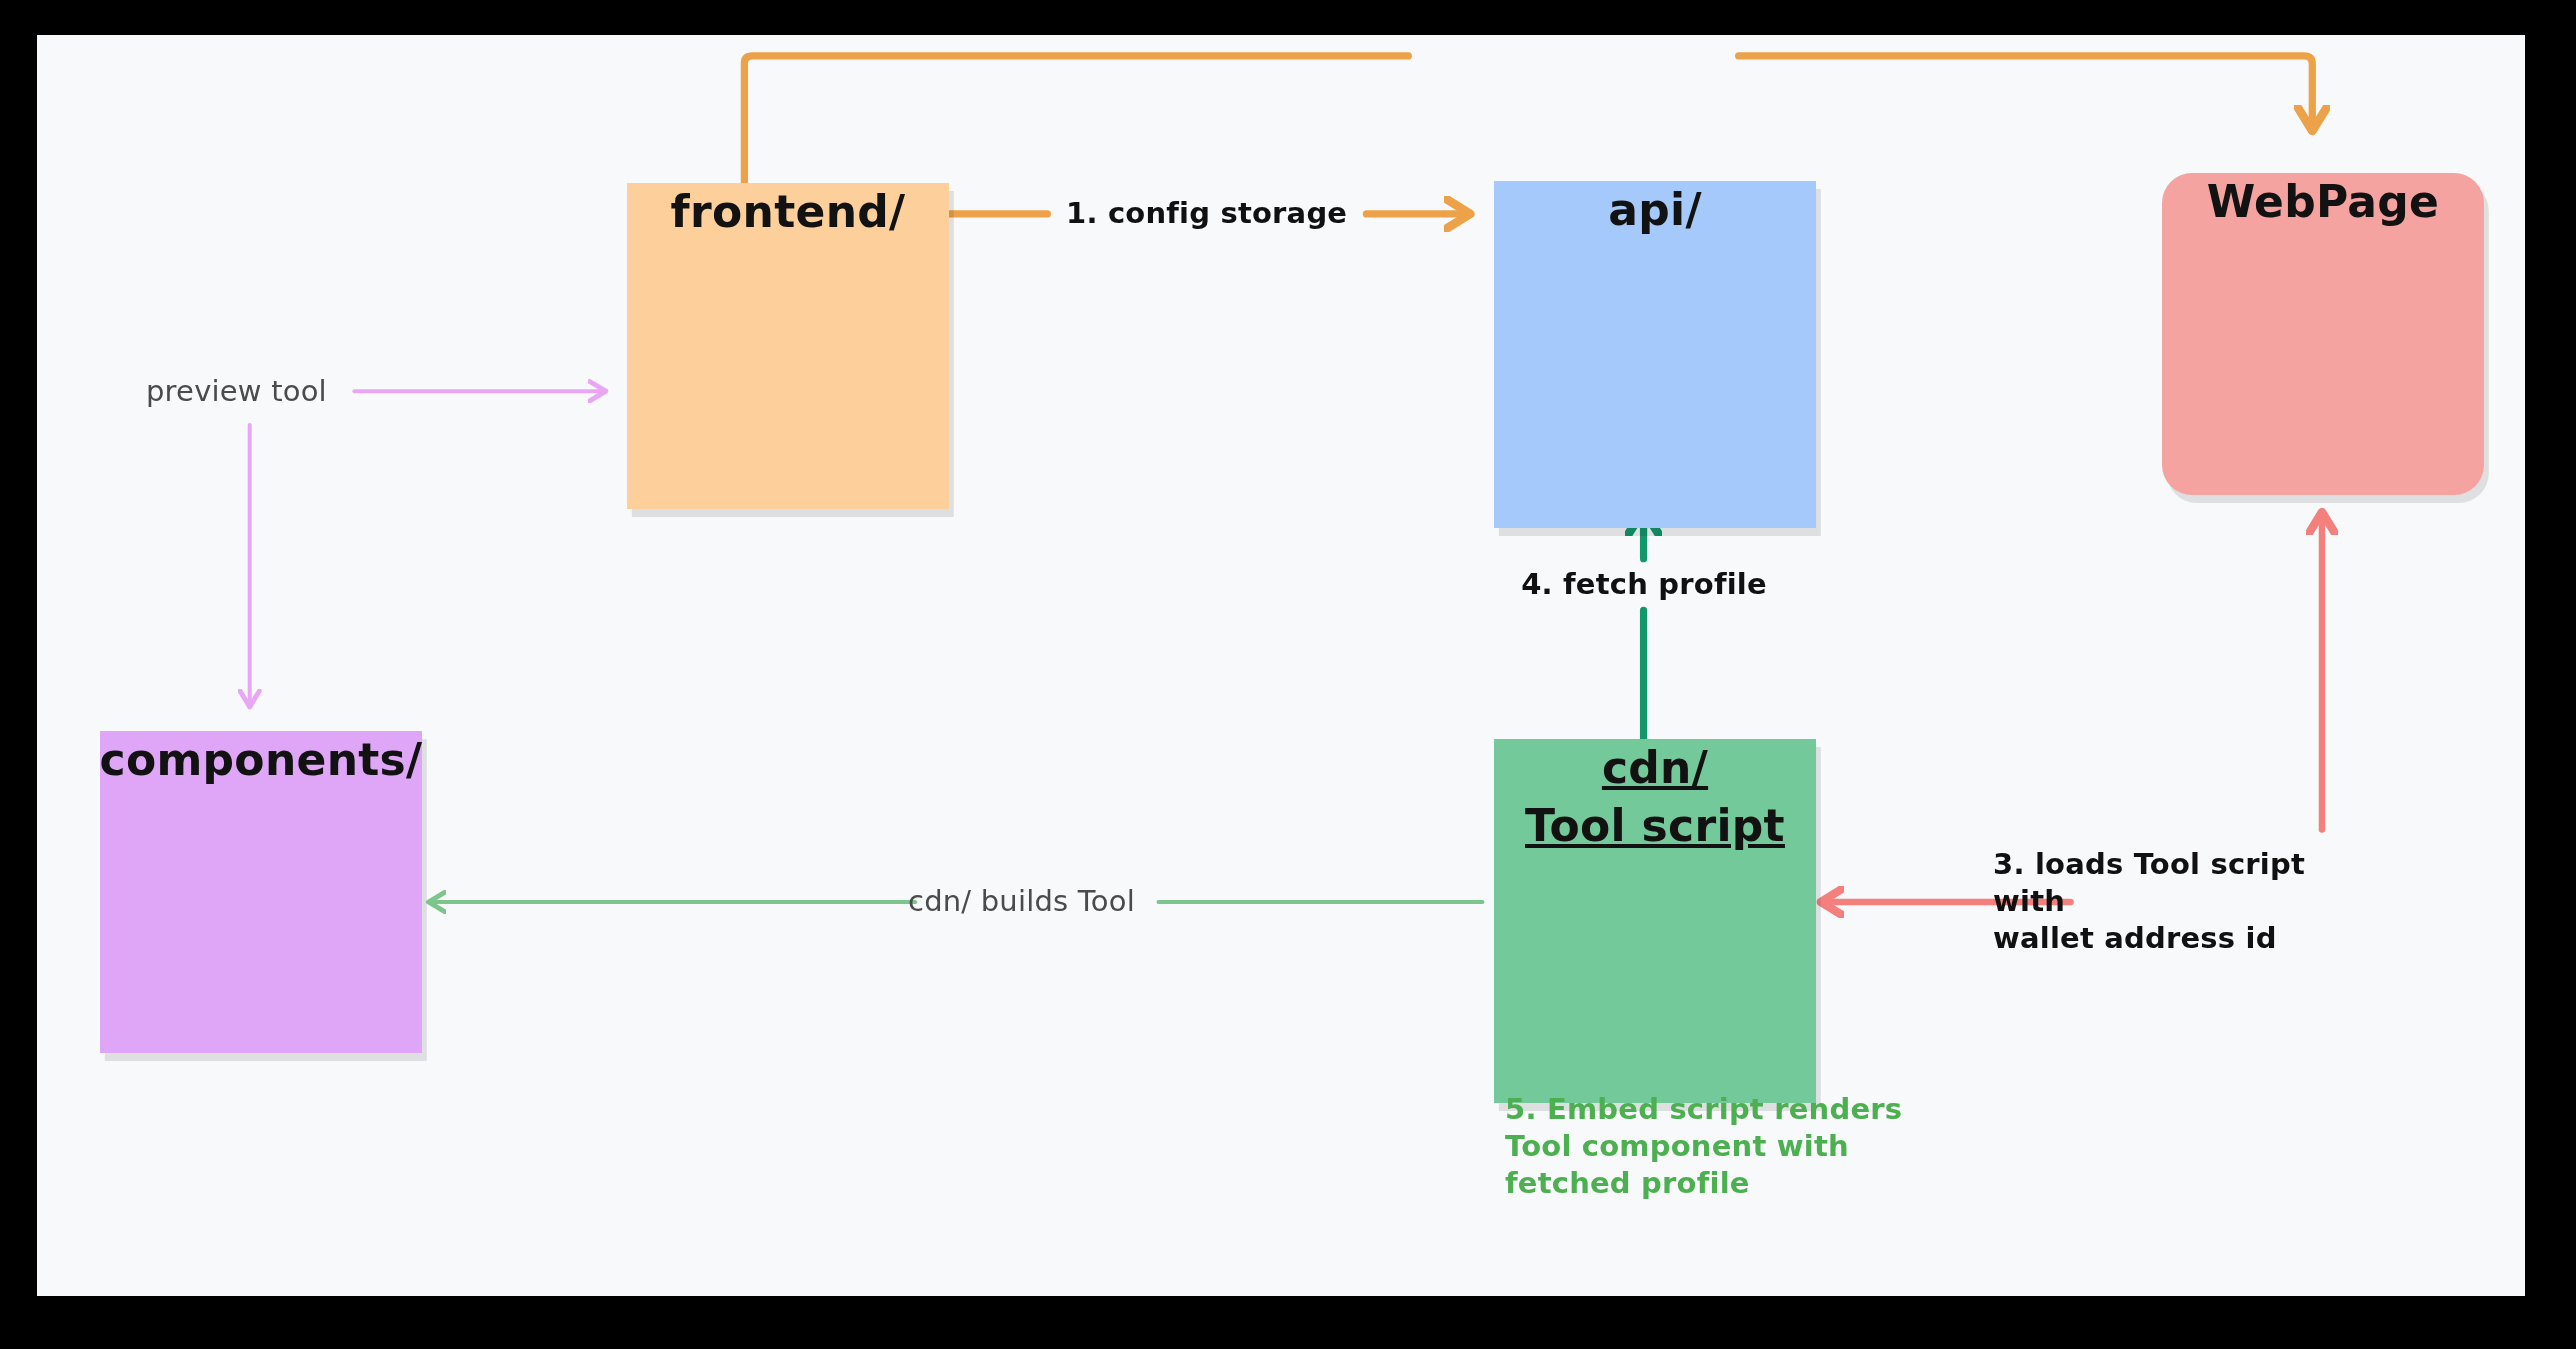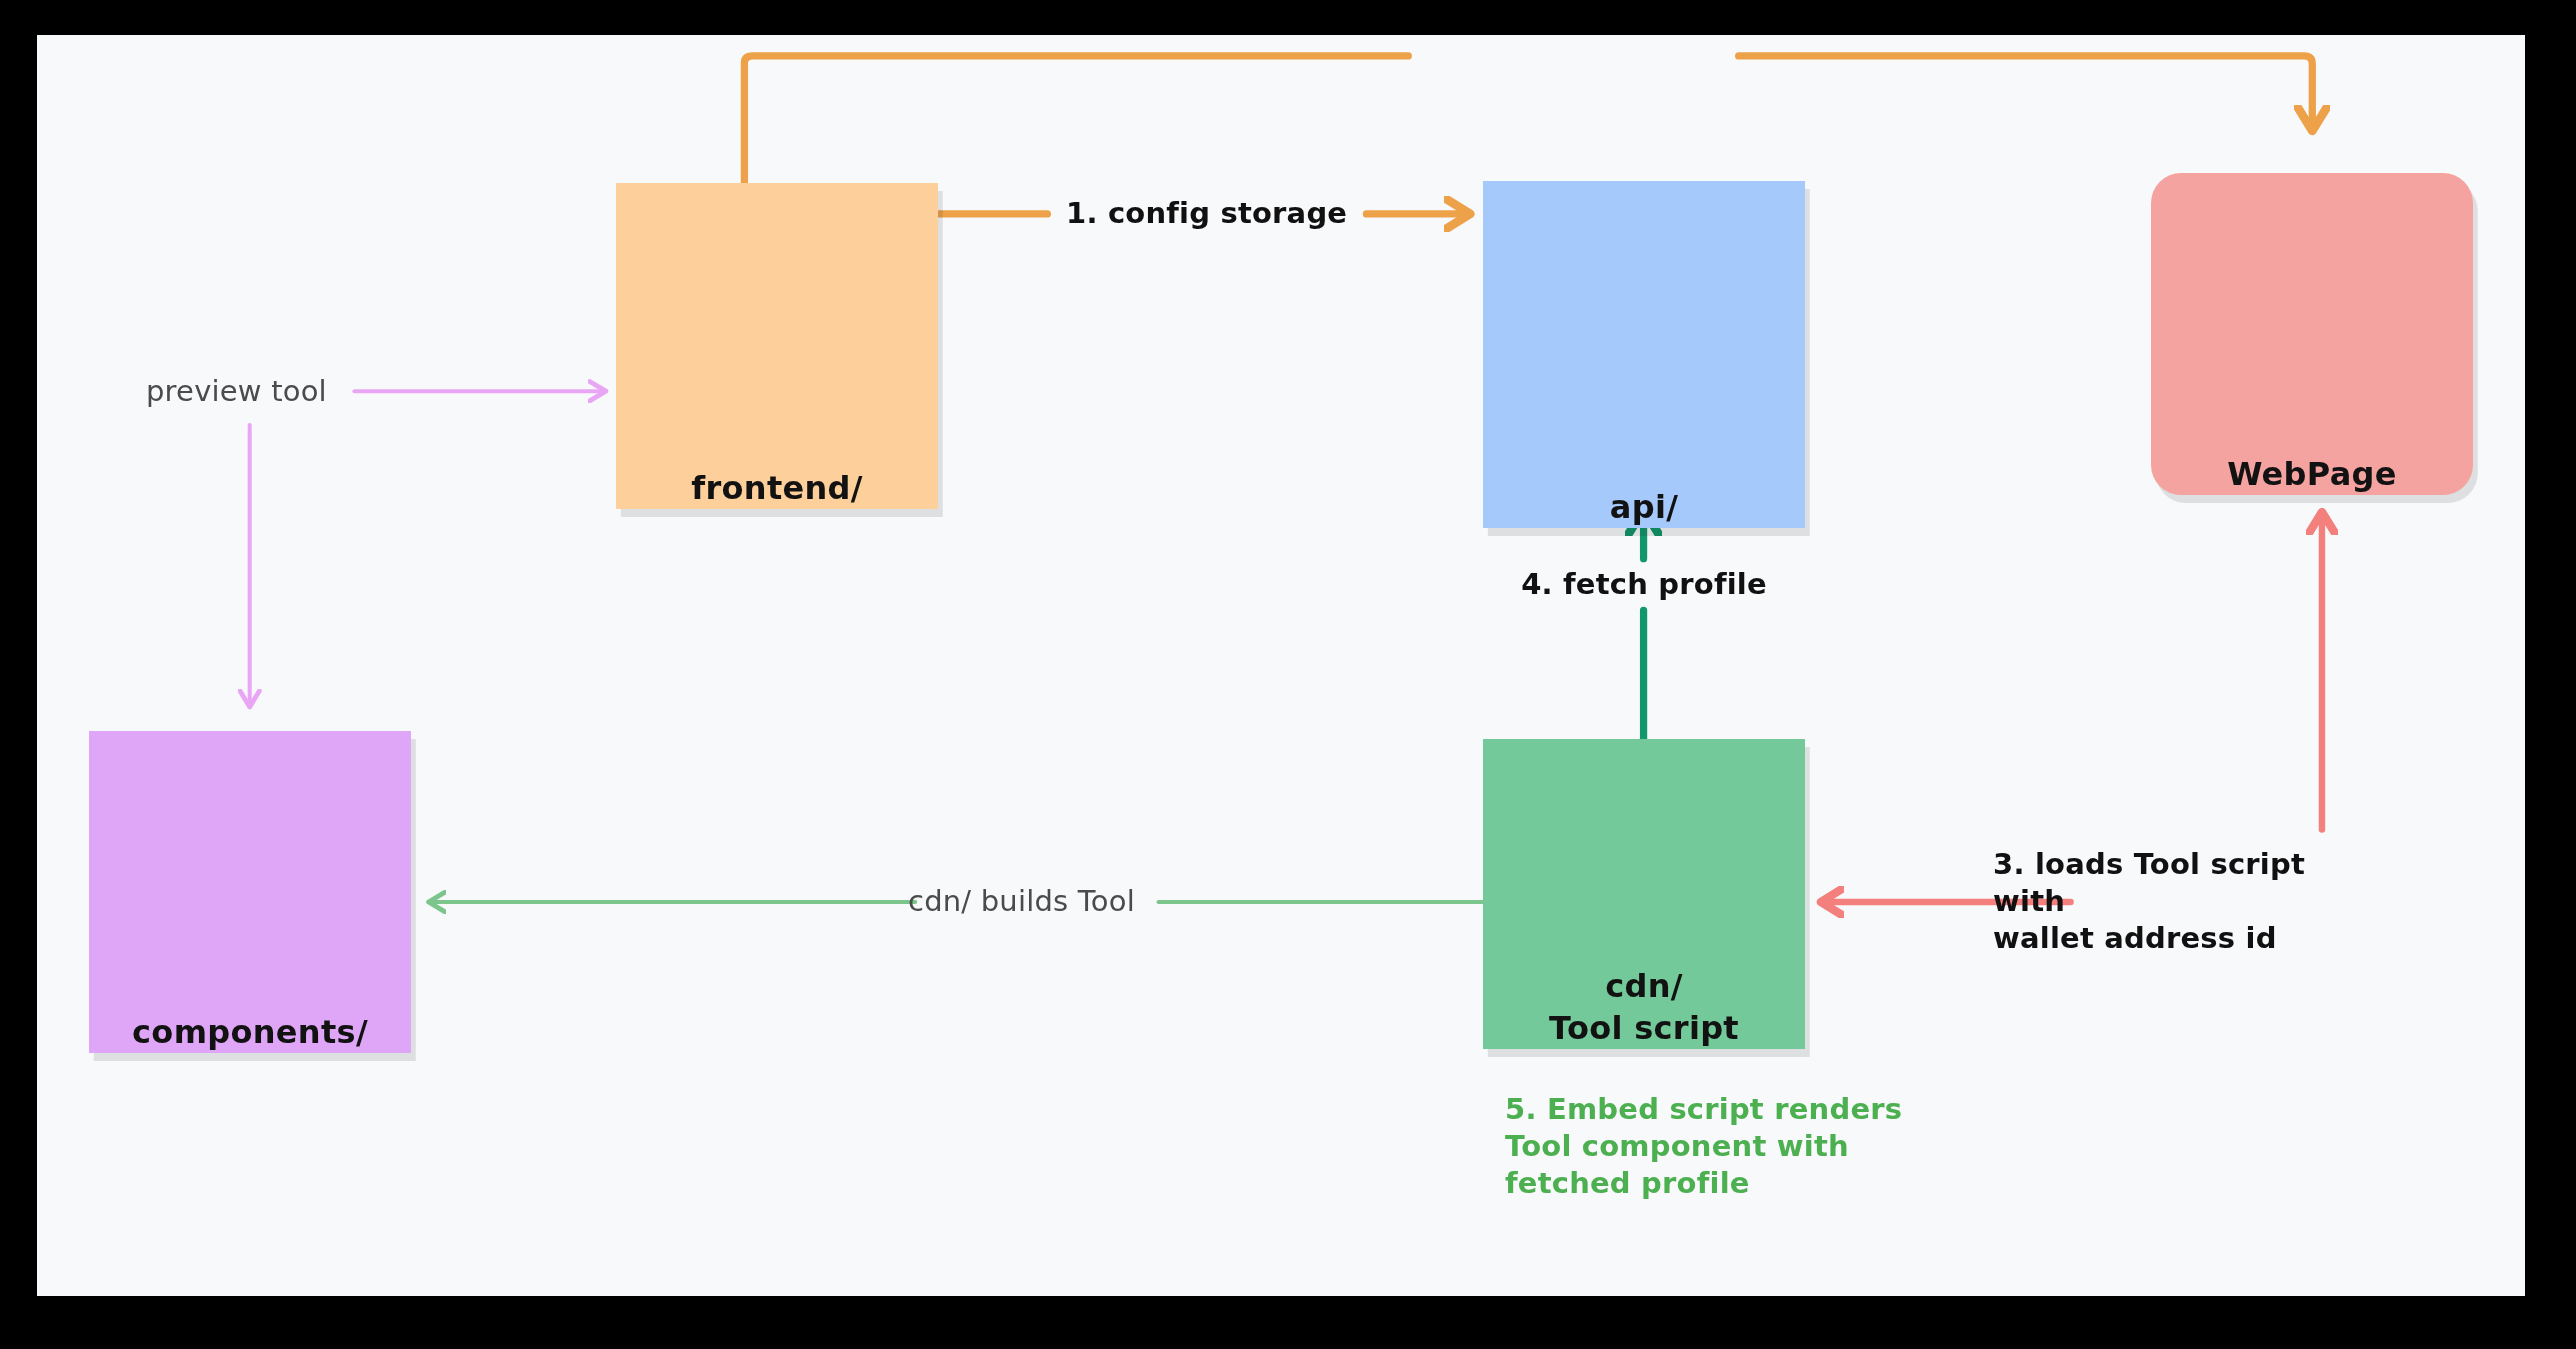--- a/index.html
+++ b/index.html
@@ -26,35 +26,36 @@
     left: 0; top: 0;
     width: 2488px;
     height: 1261px;
   }
   svg.layer { pointer-events: none; }
 
   .node {
     position: absolute;
     box-sizing: border-box;
     display: flex;
-    align-items: flex-end;
+    align-items: flex-start;
     justify-content: center;
     text-align: center;
     color: #121212;
     font-weight: 700;
-    font-size: 32px;
+    font-size: 44px;
     line-height: 1.32;
     letter-spacing: 0.3px;
     box-shadow: 4.8px 8px 0 rgba(0,0,0,0.10);
+    margin-left: 11px;
   }
   .node-frontend  { left: 579px;  top: 148px;  width: 322px; height: 326px; background: #fdd09b; }
   .node-api       { left: 1446px; top: 146px;  width: 322px; height: 347px; background: #a5c9fa; }
   .node-webpage   { left: 2114px; top: 138px;  width: 322px; height: 322px; background: #f5a3a0; border-radius: 30px; }
   .node-components{ left: 52px;   top: 696px;  width: 322px; height: 322px; background: #dfa6f7; }
-  .node-cdn       { left: 1446px; top: 704px;  width: 322px; height: 310px; background: #73c999; }
+  .node-cdn       { left: 1446px; top: 704px;  width: 322px; height: 364px; background: #73c999; text-decoration: underline; }
 
   .lbl {
     position: absolute;
     color: #111111;
     font-weight: 700;
     font-size: 29px;
     line-height: 1.28;
     white-space: pre-line;
     letter-spacing: 0.2px;
   }

